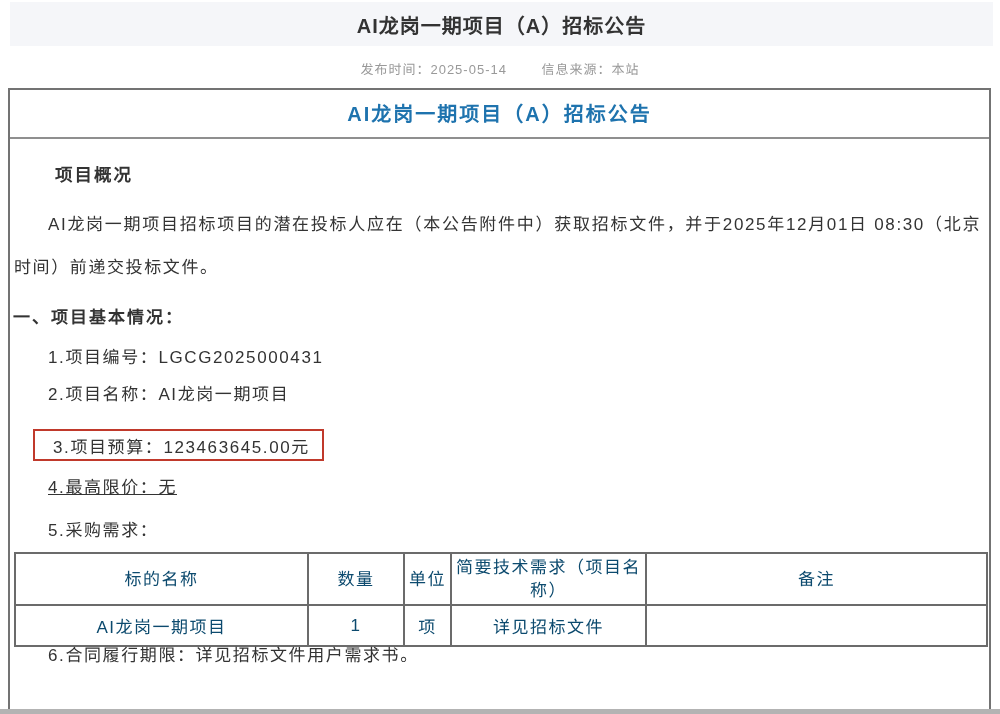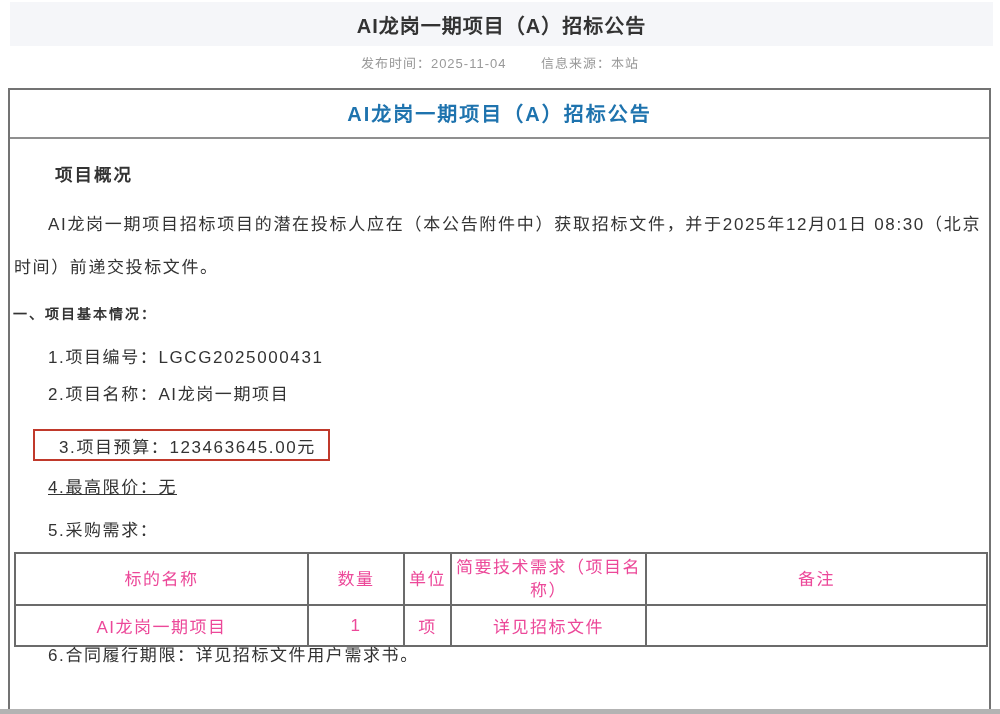--- a/index.html
+++ b/index.html
@@ -20,21 +20,21 @@
   .top-band .page-title {
     font-size: 20px; font-weight: bold; color: #333333; letter-spacing: 1px;
   }
 
   
   .meta-line {
     position: absolute; top: 53px; left: 0; width: 100%;
     text-align: center; font-size: 13px; color: #999999; letter-spacing: 1px;
   }
   .meta-line .meta-pair { display: inline-block; }
-  .meta-line .meta-pair + .meta-pair { margin-left: 30px; }
+  .meta-line .meta-pair + .meta-pair { margin-left: 30px; margin-top: 6px; }
 
   
   .main-box {
     position: absolute; left: 8px; right: 9px; top: 88px; height: 640px;
     border: 2px solid #737373; border-bottom: none;
     background: #ffffff;
   }
   .main-box > * { position: absolute; }
 
   .announce-title {
@@ -52,44 +52,44 @@
     font-size: 17.5px; font-weight: bold; letter-spacing: 2px;
   }
   .overview-paragraph {
     top: 113px; left: 4px; right: 8px;
     font-size: 17px; line-height: 43px; letter-spacing: 1.6px;
     text-indent: 2em; text-align: justify;
   }
 
   .section-heading {
     top: 213px; left: 3px;
-    font-size: 14px; font-weight: bold; letter-spacing: 2px;
+    font-size: 17px; font-weight: bold; letter-spacing: 2px;
   }
 
   .item { left: 38px; font-size: 17px; letter-spacing: 1.6px; line-height: 20px; }
   .item-1 { top: 258px; text-align: right; }
   .item-2 { top: 295px; }
   .item-4 { top: 388px; text-decoration: underline; }
   .item-5 { top: 431px; }
   .item-6 { top: 556px; }
   .item-7 { top: 598px; }
 
   .budget-highlight {
     top: 339px; left: 23px;
     border: 2px solid #c0392b;
-    padding: 0 12px 0 24px; height: 32px;
+    padding: 0 12px 0 18px; height: 32px;
     display: flex; align-items: center;
     font-size: 17px; letter-spacing: 1.6px;
   }
 
   
   .req-table {
     top: 462px; left: 4px; width: 974px;
     border-collapse: collapse; table-layout: fixed;
-    font-size: 17px; letter-spacing: 1.5px; color: #ec4899;
+    font-size: 17px; letter-spacing: 1.5px; color: #0c4a6e;
   }
   .req-table th, .req-table td {
     border: 2px solid #6b6b6b;
     text-align: center; vertical-align: middle;
     font-weight: normal; padding: 2px;
     overflow: hidden;
   }
   .req-table thead th { height: 50px; line-height: 23px; }
   .req-table tbody td { height: 41px; }
   .col-name  { width: 293px; }
@@ -105,21 +105,21 @@
   }
 </style>
 </head>
 <body>
 
 <div class="top-band">
   <div class="page-title">AI龙岗一期项目（A）招标公告</div>
 </div>
 
 <div class="meta-line">
-  <span class="meta-pair"><span>发布时间：</span><span>2025-11-04</span></span>
+  <span class="meta-pair"><span>发布时间：</span><span>2025-05-14</span></span>
   <span class="meta-pair"><span>信息来源：</span><span>本站</span></span>
 </div>
 
 <div class="main-box">
 
   <div class="announce-title">AI龙岗一期项目（A）招标公告</div>
   <div class="title-divider"></div>
 
   <div class="overview-heading">项目概况</div>
 

